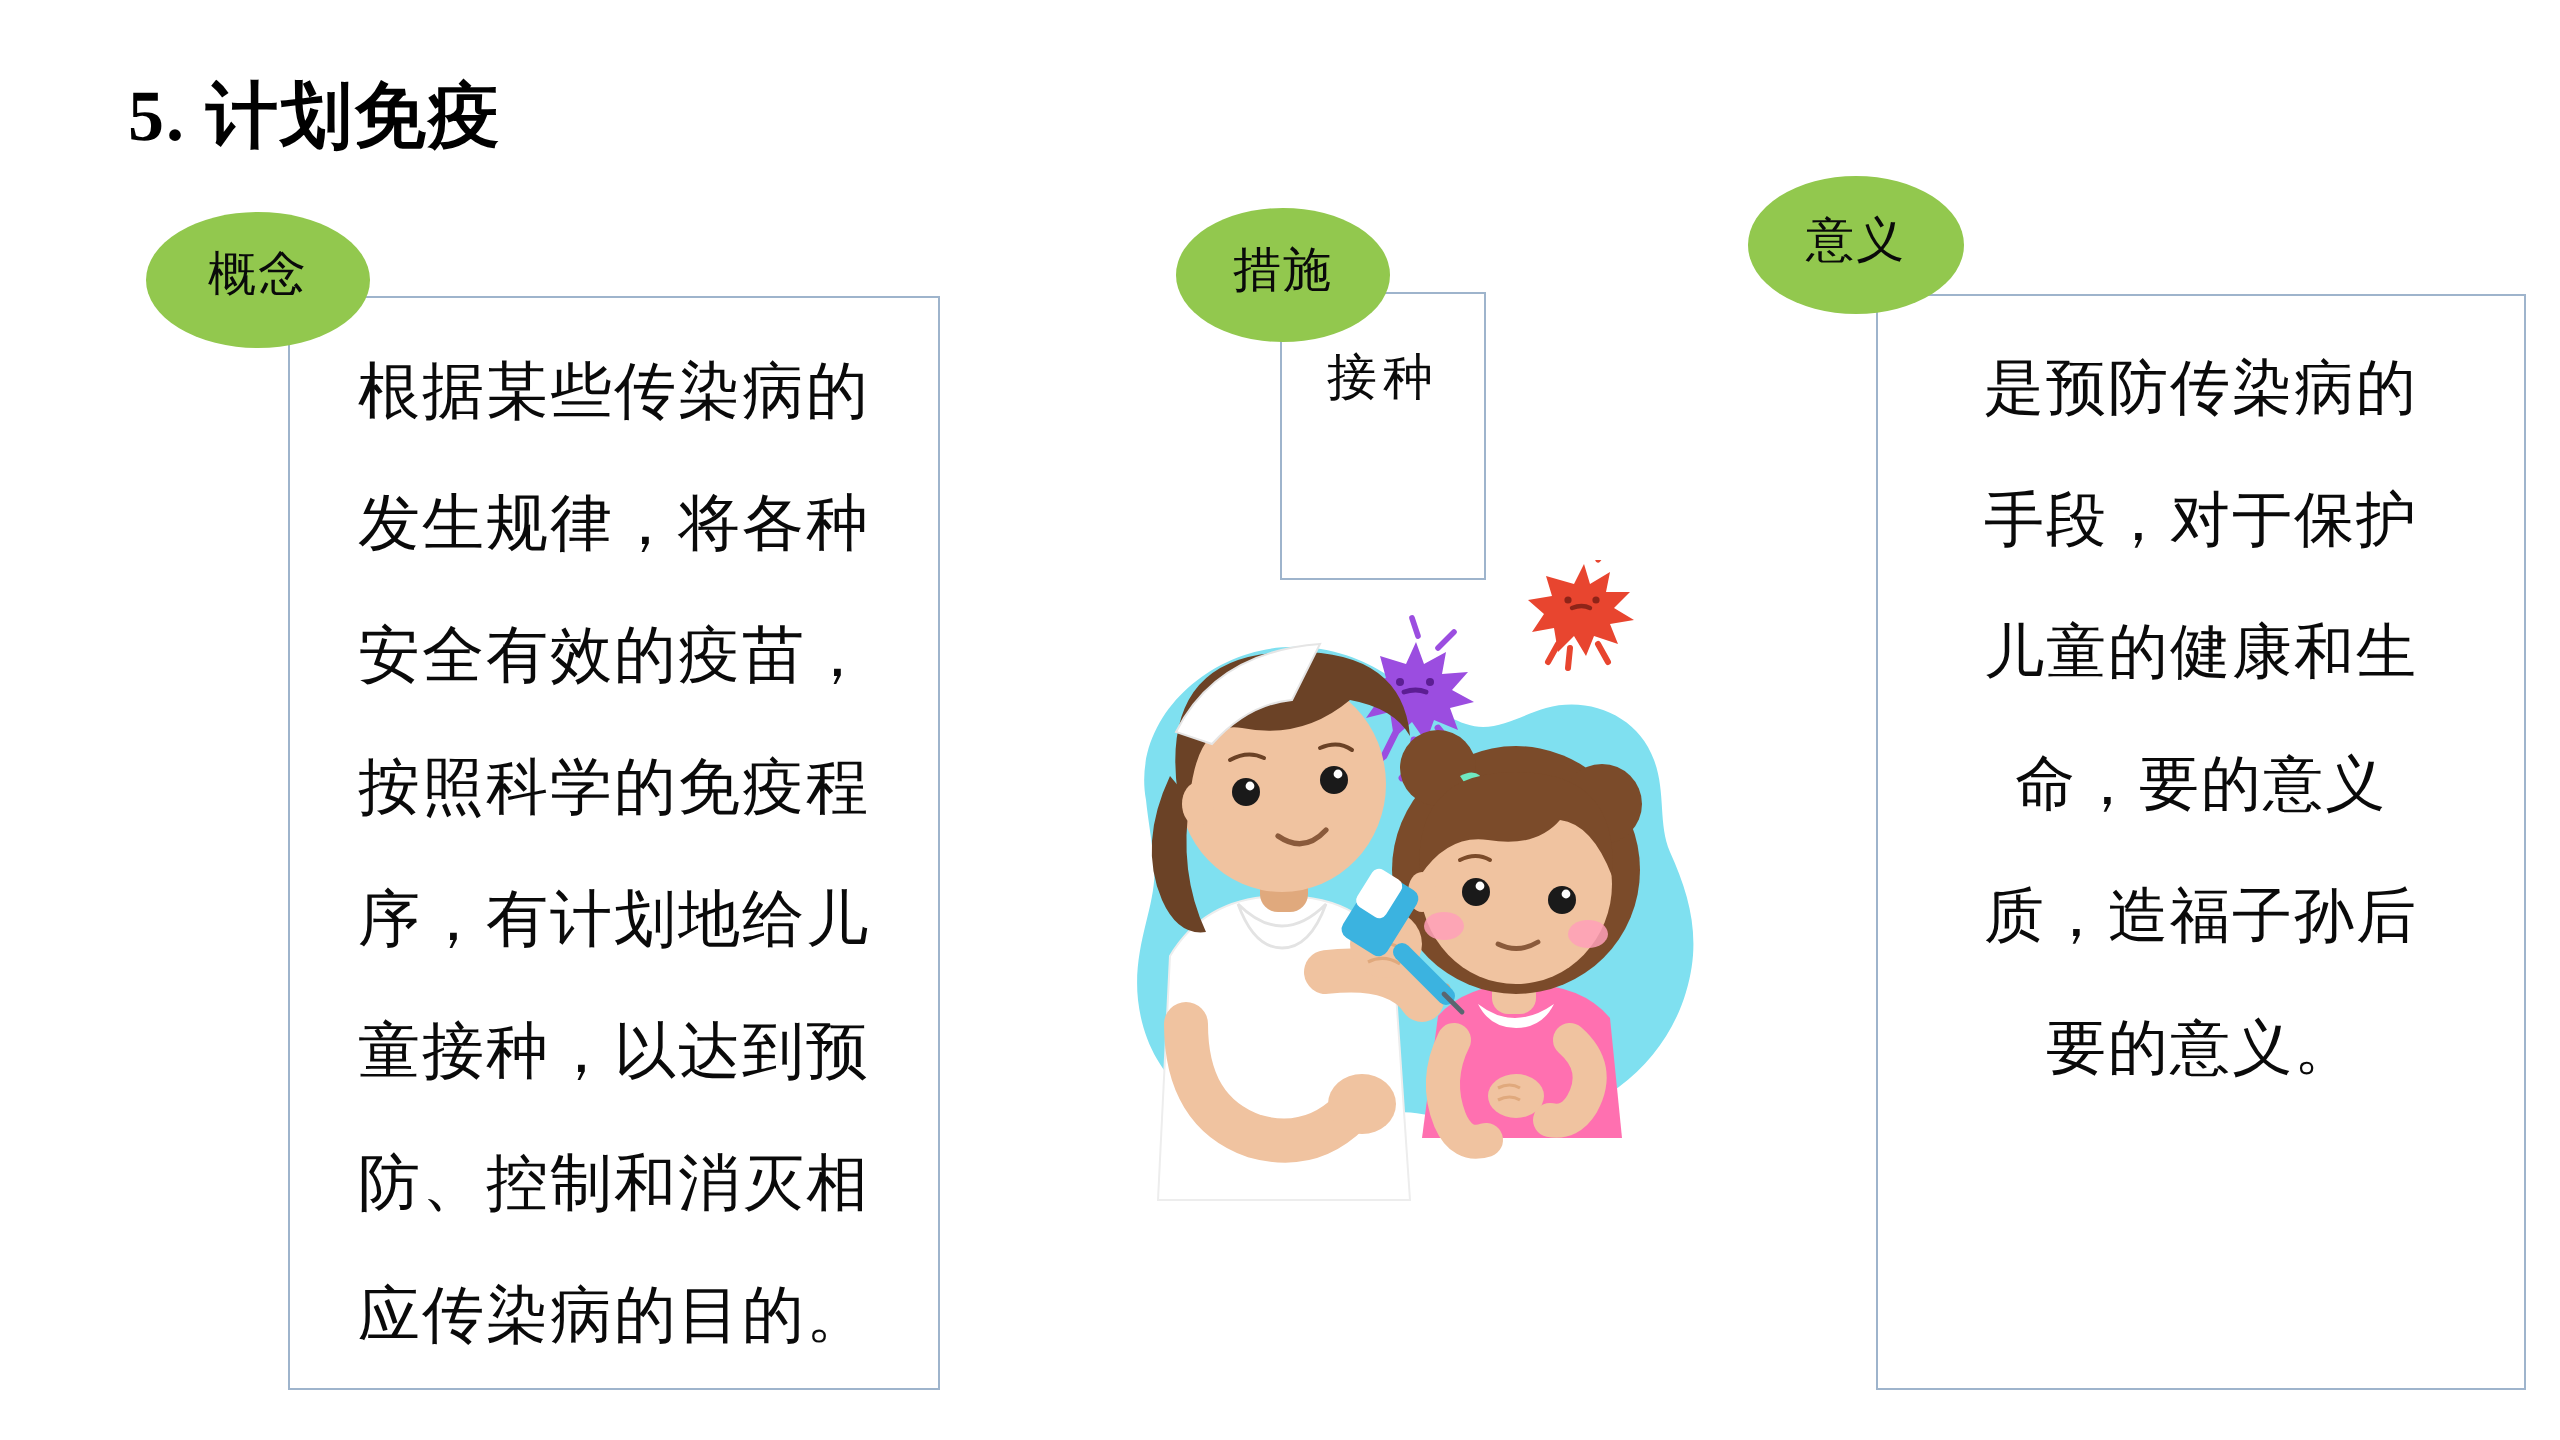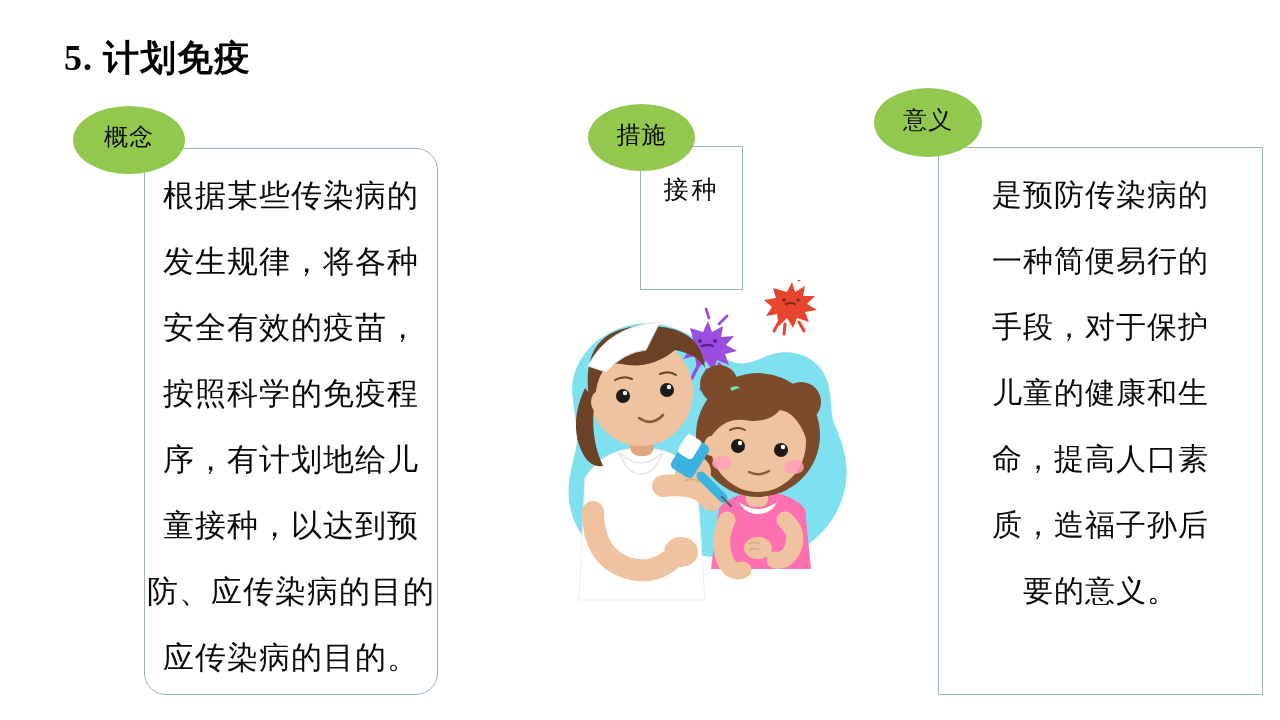--- a/index.html
+++ b/index.html
@@ -29,21 +29,21 @@
     margin-left: 16px;
   }
 
   
   .panel-box {
     position: absolute;
     border: 1px solid #9eb4cc;
     background: #ffffff;
     box-sizing: border-box;
   }
-  #concept-box { left: 144px;  top: 148px; width: 294px; height: 547px; border-radius: 22px; }
+  #concept-box { left: 144px;  top: 148px; width: 326px; height: 547px; }
   #measure-box { left: 640px;  top: 146px; width: 103px; height: 144px; padding-left: 38px; }
   #meaning-box { left: 938px;  top: 147px; width: 325px; height: 548px; }
 
   .panel-text {
     position: absolute;
     left: 0; right: 0;
     text-align: center;
     font-family: "Liberation Serif", "DejaVu Serif", serif;
     color: #0a0a0a;
     white-space: nowrap;
@@ -107,21 +107,21 @@
 <div id="slide-title">5. 计划免疫</div>
 
 <div class="panel-box" id="concept-box">
   <div class="panel-text" id="concept-text">
     <span class="tline">根据某些传染病的</span>
     <span class="tline">发生规律，将各种</span>
     <span class="tline">安全有效的疫苗，</span>
     <span class="tline">按照科学的免疫程</span>
     <span class="tline">序，有计划地给儿</span>
     <span class="tline">童接种，以达到预</span>
-    <span class="tline">防、应传染病的目的</span>
+    <span class="tline">防、控制和消灭相</span>
     <span class="tline">应传染病的目的。</span>
   </div>
 </div>
 
 <div class="badge" id="badge-concept">
   <span class="badge-label">概念</span>
 </div>
 
 <div class="panel-box" id="measure-box">
   <div class="panel-text" id="measure-text">
@@ -129,24 +129,23 @@
   </div>
 </div>
 
 <div class="badge" id="badge-measure">
   <span class="badge-label">措施</span>
 </div>
 
 <div class="panel-box" id="meaning-box">
   <div class="panel-text" id="meaning-text">
     <span class="tline">是预防传染病的</span>
-    <span class="tline">一种简便易行的</span>
     <span class="tline">手段，对于保护</span>
     <span class="tline">儿童的健康和生</span>
-    <span class="tline">命，提高人口素</span>
+    <span class="tline">命，要的意义</span>
     <span class="tline">质，造福子孙后</span>
     <span class="tline">要的意义。</span>
   </div>
 </div>
 
 <div class="badge" id="badge-meaning">
   <span class="badge-label">意义</span>
 </div>
 
 <div id="illustration">

